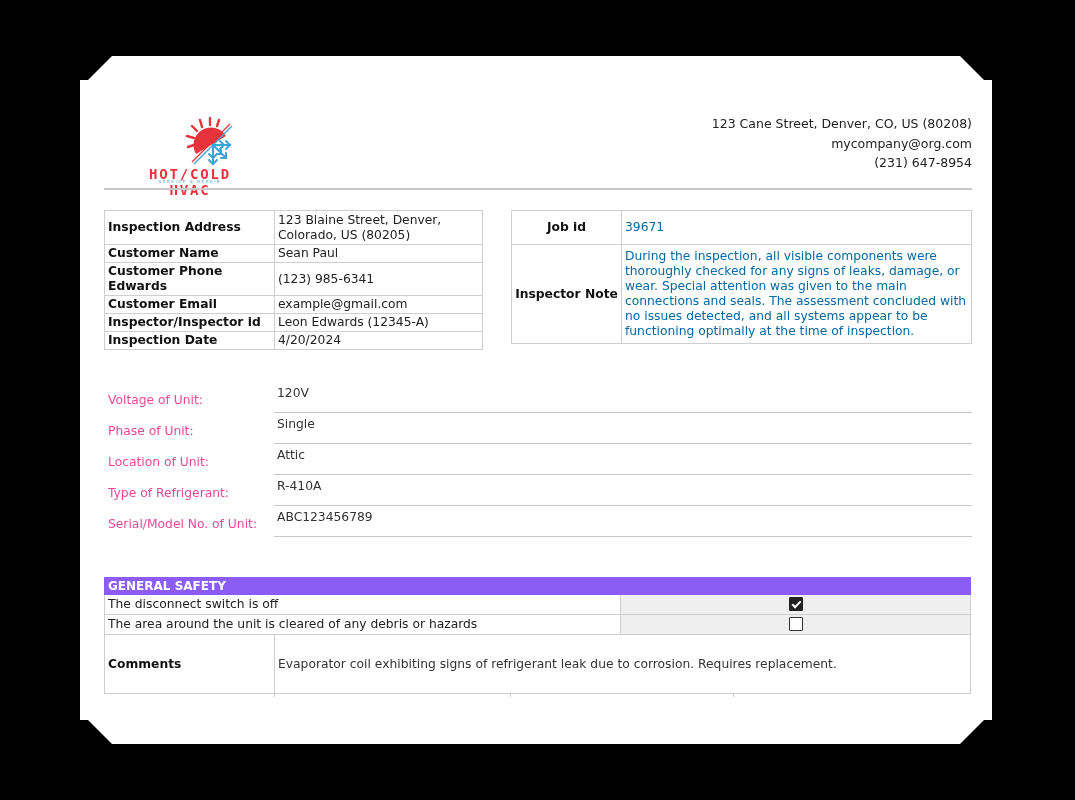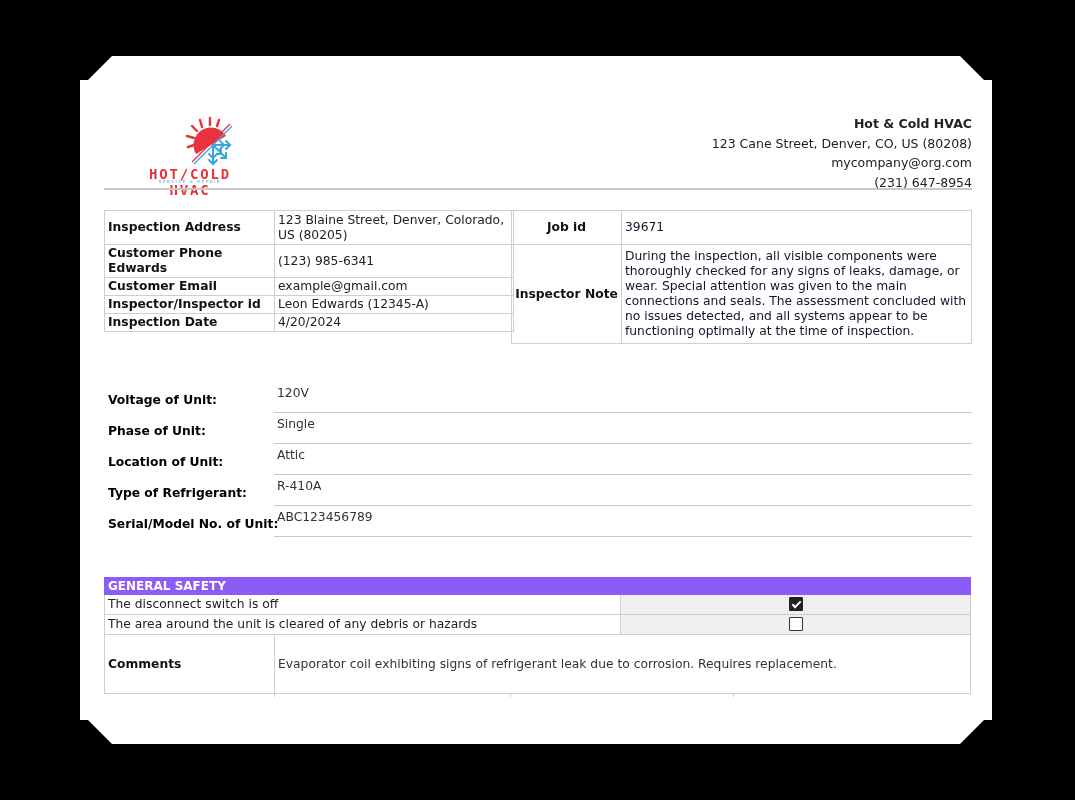--- a/index.html
+++ b/index.html
@@ -24,29 +24,29 @@
   .logo-title { position:absolute; left:26px; top:110px; width:120px; text-align:center;
     font-family:"DejaVu Sans Mono", monospace; font-weight:bold; font-size:14px; letter-spacing:1.8px; color:#e8323c; }
   .logo-sub { position:absolute; left:26px; top:123px; width:120px; text-align:center;
     font-size:4px; letter-spacing:1.6px; color:#3aa6d8; }
   .company { position:absolute; right:0; top:58px; text-align:right; font-size:12.5px; line-height:19.6px; color:#222; }
   .company .name { font-weight:bold; }
   .hdr-line { position:absolute; left:0; top:132px; width:868px; height:2px; background:#c8c8c8; }
 
   table { border-collapse:collapse; font-size:12.3px; }
   td { border:1px solid #cfcfcf; padding:1px 3px; line-height:15px; vertical-align:middle; }
-  .info-left { position:absolute; left:0; top:154px; width:410px;border-radius:25px; }
+  .info-left { position:absolute; left:0; top:154px; width:379px;border-radius:25px; }
   .info-left td.lbl { font-weight:bold; width:163px; color:#111; }
   .info-right { position:absolute; left:407px; top:154px; width:461px; }
   .info-right td.lbl { font-weight:bold; width:103px; text-align:center; color:#111; }
-  .info-right td.val { color:#0f172a; }
+  .info-right td.val { color:#0369a1; }
 
   
   .spec-row { position:absolute; left:0; width:868px; height:31px; font-size:12.3px; }
-  .spec-row .lbl { position:absolute; left:4px; top:11px; font-weight:bold; color:#000000; }
+  .spec-row .lbl { position:absolute; left:4px; top:11px; font-weight:normal; color:#ec4899; }
   .spec-row .val { position:absolute; left:173px; top:4px; color:#333; }
   .spec-row .rule { position:absolute; left:170px; right:0; bottom:0; height:1px; background:#c8c8c8; }
 
   
   .safety { position:absolute; left:0; top:521px; width:867px; font-size:12.3px; }
   .safety-head { height:18px; background:#8b5cf6; color:#fff; font-weight:bold; line-height:18px; padding-left:4px; font-size:12px; }
   .safety-row { position:relative; height:19px; border-bottom:1px solid #cfcfcf; border-left:1px solid #cfcfcf; border-right:1px solid #cfcfcf; }
   .safety-row .txt { position:absolute; left:3px; top:2px; color:#222; }
   .safety-row .chk-cell { position:absolute; left:515px; right:0; top:0; bottom:0; background:#efefef; border-left:1px solid #cfcfcf; }
   .cbox { position:absolute; left:168px; top:2px; width:12px; height:12px; border:1.5px solid #333; border-radius:1px; background:#fff; }
@@ -91,32 +91,35 @@
           <polyline points="34,23 38,27 34,31"></polyline>
           <polyline points="35,40 40,40 40,35"></polyline>
           <polyline points="31,36 35,36 35,32"></polyline>
         </g>
       </g>
     </svg>
     <div class="logo-title">HOT/COLD HVAC</div>
     <div class="logo-sub">SERVICE &amp; REPAIR</div>
 
     <div class="company">
-      <div class="name">Hot &amp; Cold HVAC</div>
       <div>123 Cane Street, Denver, CO, US (80208)</div>
       <div>mycompany@org.com</div>
       <div>(231) 647-8954</div>
     </div>
     <div class="hdr-line"></div>
 
     <table class="info-left">
       <tbody>
           <tr style="height:34px;">
         <td class="lbl">Inspection Address</td>
         <td>123 Blaine Street, Denver, Colorado, US (80205)</td>
+      </tr>
+      <tr>
+        <td class="lbl">Customer Name</td>
+        <td>Sean Paul</td>
       </tr>
       <tr>
         <td class="lbl">Customer Phone Edwards</td>
         <td>(123) 985-6341</td>
       </tr>
       <tr>
         <td class="lbl">Customer Email</td>
         <td>example@gmail.com</td>
       </tr>
       <tr>

